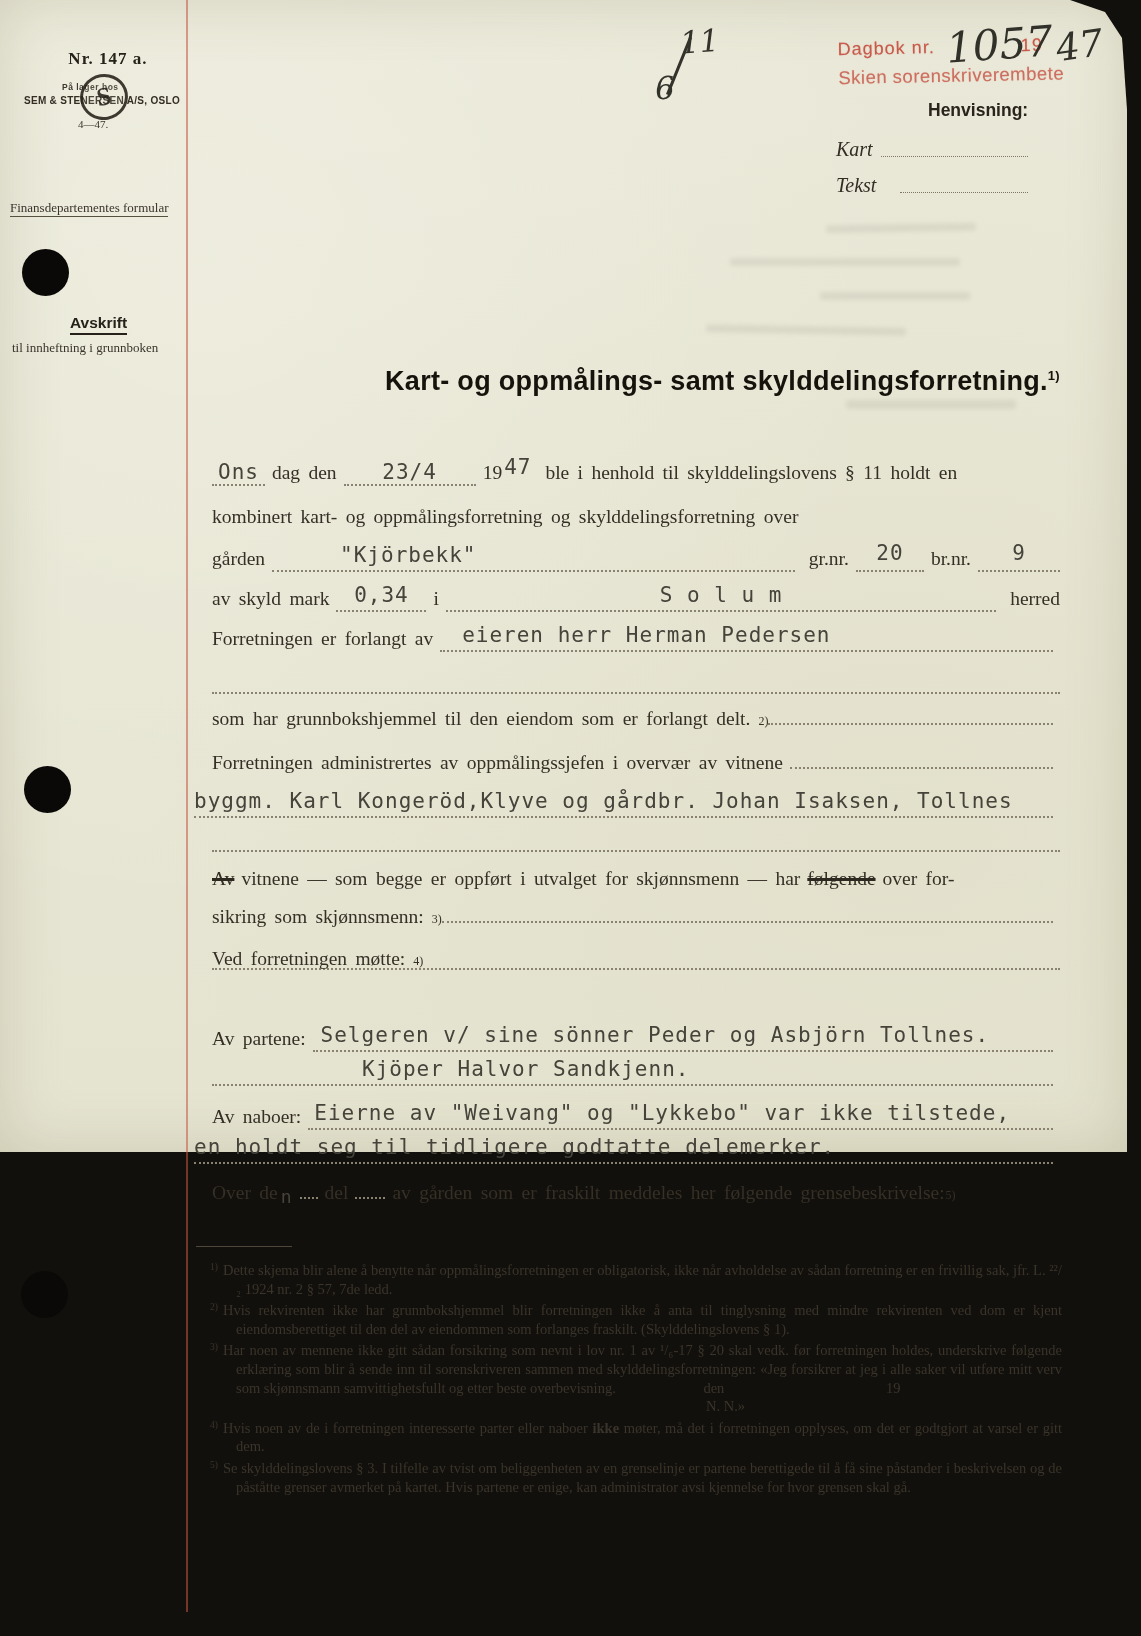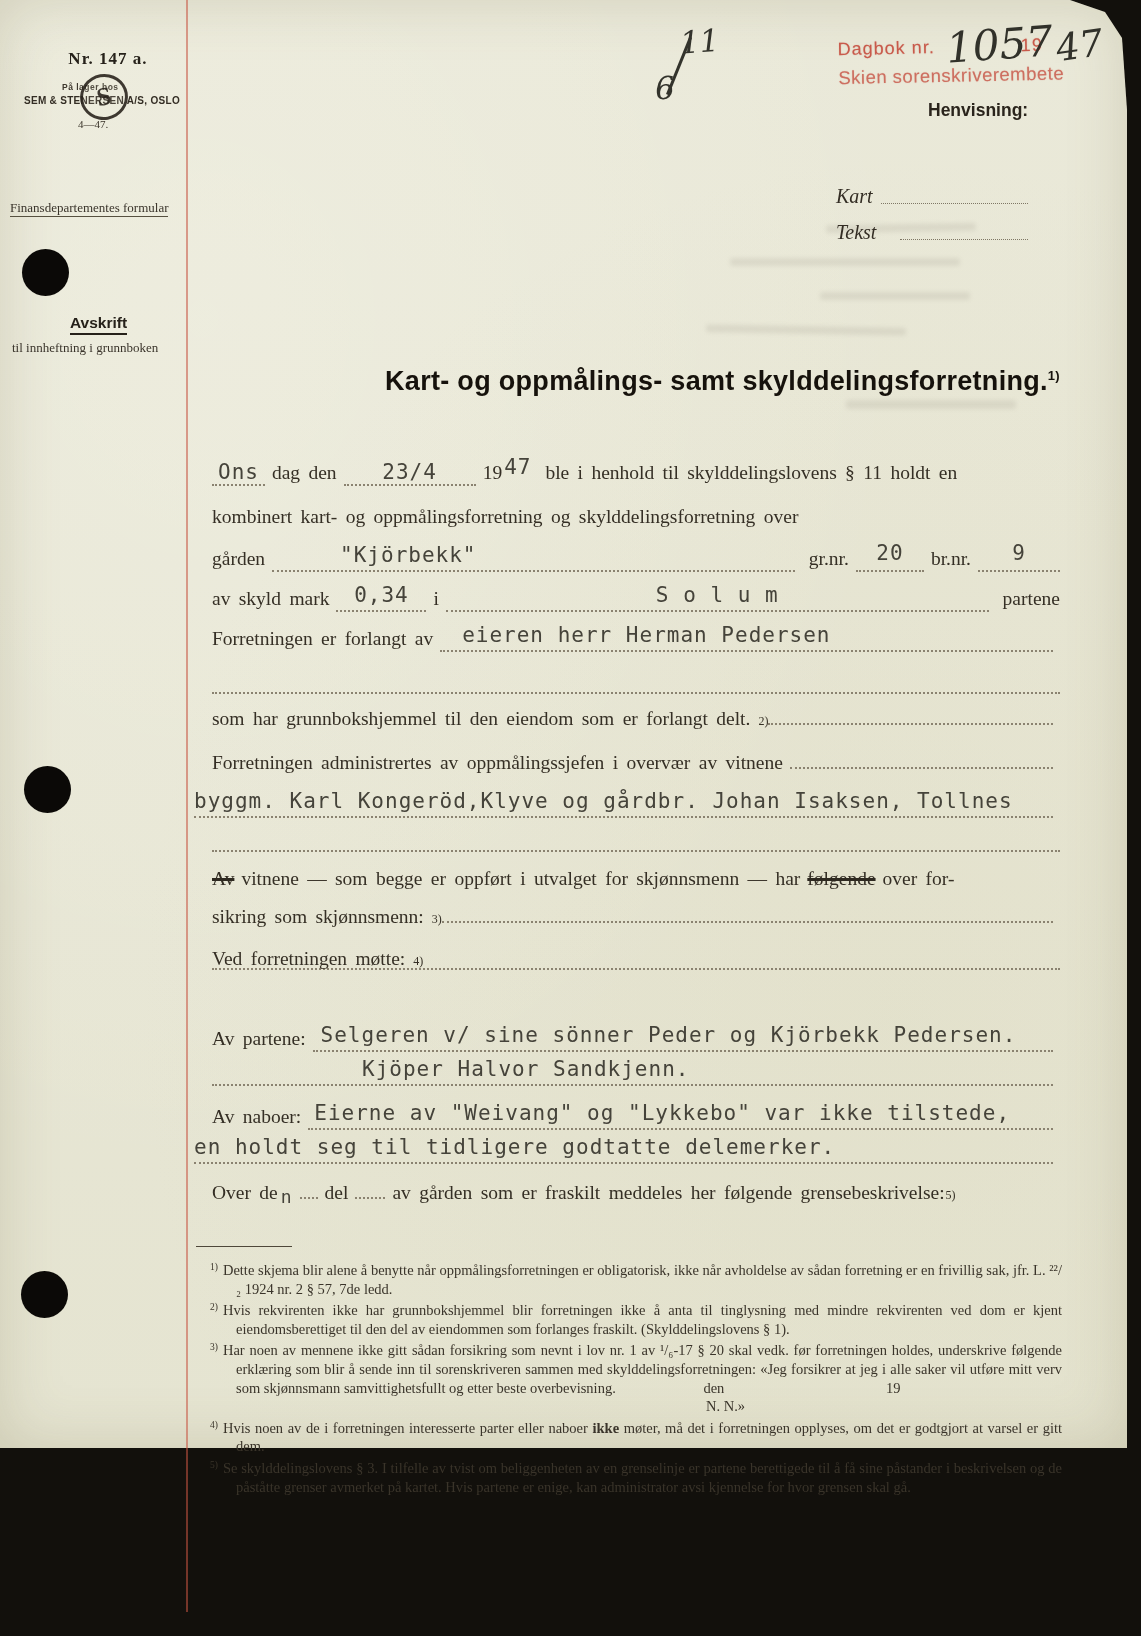--- a/index.html
+++ b/index.html
@@ -1,20 +1,20 @@
 <!DOCTYPE html>
 <html><head>
 <meta charset="utf-8">
 <style>
   html,body { margin:0; padding:0; }
   body { background:#0e0c09; font-family:"Liberation Serif", serif; }
   .page { position:relative; width:1141px; height:1636px; overflow:hidden; background:#12100c; }
 
   .paper {
-    position:absolute; left:0; top:0; width:1127px; height:1448px;
+    position:absolute; left:0; top:0; width:1127px; height:1152px;
     background:
       radial-gradient(ellipse at 18% 22%, rgba(255,255,248,0.20), rgba(255,255,248,0) 55%),
       radial-gradient(ellipse at 80% 70%, rgba(210,205,170,0.18), rgba(210,205,170,0) 60%),
       linear-gradient(#eae9d9, #e5e4d1);
     box-shadow: inset 0 0 60px rgba(120,108,70,0.22);
     clip-path: polygon(0 0, 1070px 0, 1105px 12px, 1122px 38px, 1127px 110px, 1127px 1612px, 0 1612px);
   }
   .redline { position:absolute; left:186px; top:0; width:2px; height:1612px; background:rgba(198,84,66,0.55); }
 
   .hole { position:absolute; width:47px; height:47px; border-radius:50%; background:#0b0907; }
@@ -48,21 +48,21 @@
            color:rgba(197,74,60,0.82); font-family:"Liberation Sans", sans-serif; text-shadow:0 0 1px rgba(197,74,60,0.5); }
   .stamp-line1 { font-size:18px; letter-spacing:1px; }
   .stamp-year { margin-left:86px; }
   .stamp-line2 { font-size:18.5px; letter-spacing:0.5px; margin-top:7px; opacity:0.85; }
 
   .hw-docno { position:absolute; left:946px; top:20px; font:italic 42px "DejaVu Serif", serif; color:#31312a; transform:rotate(-4deg); }
   .hw-year  { position:absolute; left:1056px; top:24px; font:italic 37px "DejaVu Serif", serif; color:#31312a; transform:rotate(-8deg); }
 
   .henvisning { position:absolute; left:928px; top:100px; font:bold 17.5px "Liberation Sans", sans-serif; color:#2a241c; }
   .href-row { position:absolute; left:836px; width:192px; display:flex; align-items:baseline;
-              font:italic 20px "Liberation Serif", serif; color:#332d24;margin-top:47px; }
+              font:italic 20px "Liberation Serif", serif; color:#332d24; }
   .hleader { flex:1; height:0; border-bottom:1.5px dotted #7f7765; align-self:flex-end; margin:0 0 4px 8px; }
 
   
   .title { position:absolute; left:212px; top:366px; width:848px; text-align:right;
            font:bold 27px "Liberation Sans", sans-serif; letter-spacing:0.3px; color:#16120c; }
   .title sup { font-size:13px; vertical-align:10px; font-weight:bold; }
 
   
   .line { position:absolute; left:212px; width:848px; display:flex; align-items:baseline;
           font:19.5px "Liberation Serif", serif; color:#352f25; word-spacing:3.5px; white-space:nowrap; }
@@ -179,21 +179,21 @@
 
     <div class="line" style="top:586px;">
       <span>av skyld mark</span>
       <span class="cell" style="width:78px;">
           <span class="tw raise2">0,34</span>
         </span>
       <span>i</span>
       <span class="fillcell" style="justify-content:center;">
           <span class="tw raise2">S o l u m</span>
         </span>
-      <span style="margin-left:7px; margin-right:0;">partene</span>
+      <span style="margin-left:7px; margin-right:0;">herred</span>
     </div>
 
     <div class="line" style="top:626px;">
       <span>Forretningen er forlangt av</span>
       <span class="fillcell">
           <span class="tw raise2" style="margin-left:22px;">eieren herr Herman Pedersen</span>
         </span>
     </div>
 
     <div class="dotline" style="left:212px; top:692px; width:848px;"></div>
@@ -231,21 +231,21 @@
 
     <div class="dotline" style="left:212px; top:968px; width:848px;"></div>
 
     <div class="line" style="top:948px;">
       <span class="indent">Ved forretningen møtte:</span>
         <sup>4)</sup>
     </div>
     <div class="line" style="top:1026px;">
       <span class="indent">Av partene:</span>
       <span class="fillcell">
-          <span class="tw raise2" style="margin-left:8px;">Selgeren v/ sine sönner Peder og Kjörbekk Pedersen.</span>
+          <span class="tw raise2" style="margin-left:8px;">Selgeren v/ sine sönner Peder og Asbjörn Tollnes.</span>
         </span>
     </div>
     <div class="line" style="top:1060px;">
       <span class="fillcell">
           <span class="tw raise2" style="margin-left:150px;">Kjöper Halvor Sandkjenn.</span>
         </span>
     </div>
 
     <div class="line" style="top:1104px;">
       <span class="indent">Av naboer:</span>

